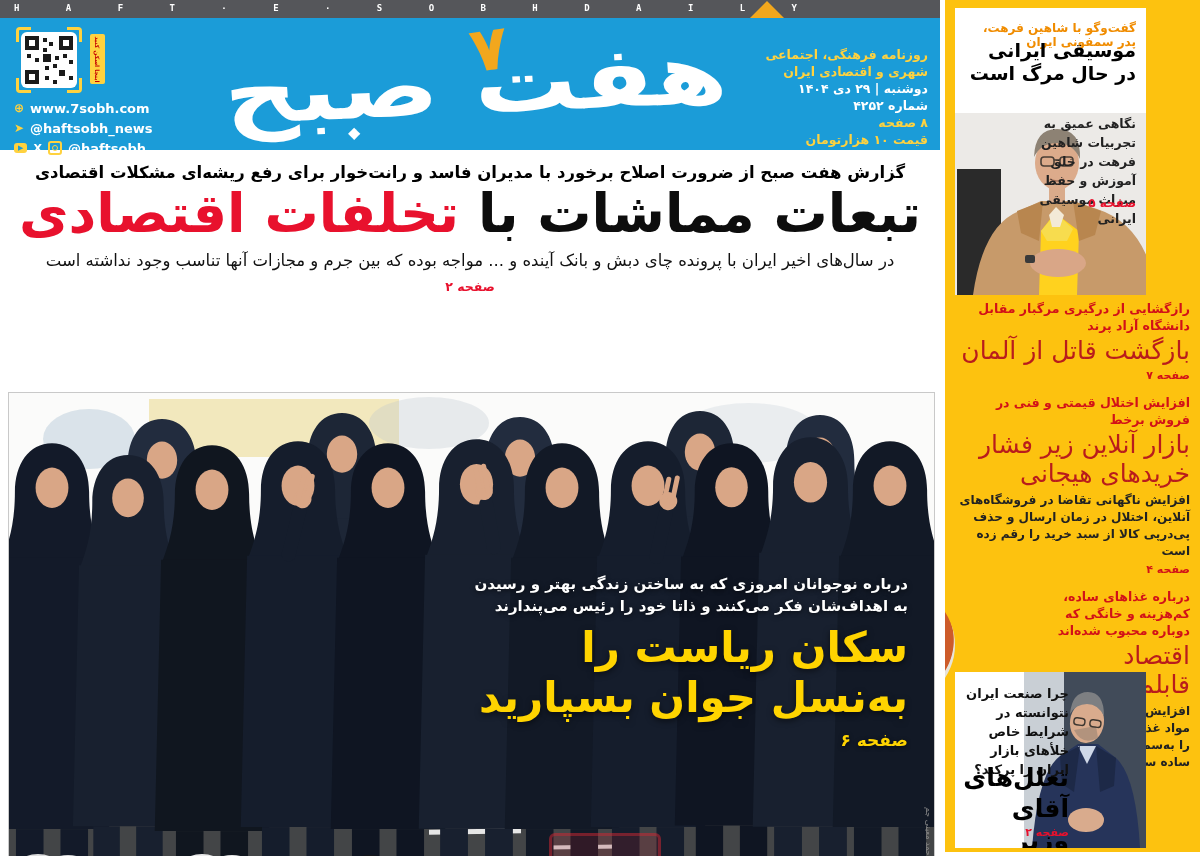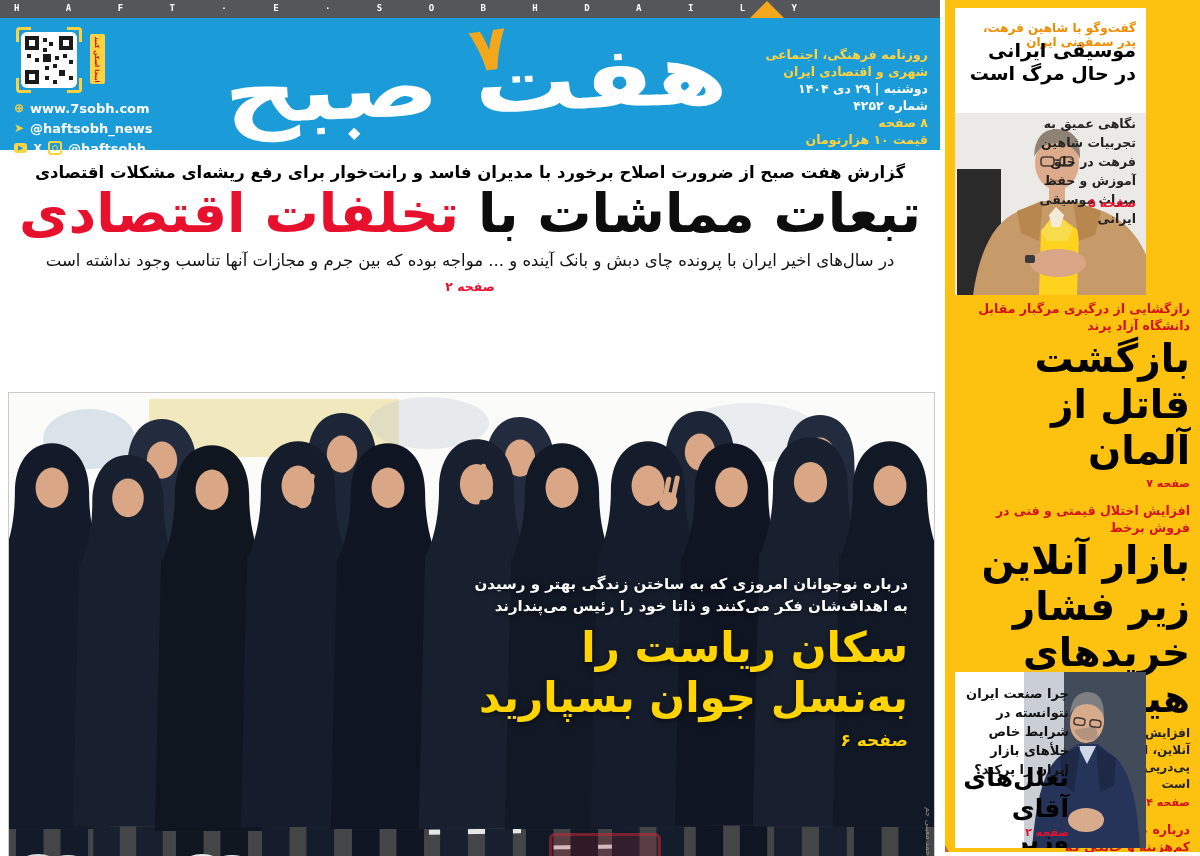--- a/index.html
+++ b/index.html
@@ -61,21 +61,21 @@
   .card1{top:8px;height:287px;}
   .card2{top:672px;height:176px;}
   .c1-kick{position:absolute;top:13px;right:10px;left:8px;color:#f08c00;font-size:12px;font-weight:bold;text-align:right;direction:rtl;z-index:2;}
   .c1-hl{position:absolute;top:31px;right:10px;left:8px;font-size:19px;font-weight:bold;line-height:1.22;text-align:right;direction:rtl;color:#000;z-index:2;}
   .c1-sub{position:absolute;top:106px;right:10px;width:128px;font-size:12.5px;font-weight:bold;line-height:19px;color:#222;text-align:right;direction:rtl;z-index:2;}
   .c1-pref{position:absolute;top:188px;right:10px;color:#e8112d;font-weight:bold;font-size:12px;direction:rtl;z-index:2;margin-left:24px;}
   .c1-photo{position:absolute;left:0;bottom:0;width:235px;height:182px;z-index:1;}
 
   .ymid{position:absolute;left:10px;right:10px;top:300px;direction:rtl;text-align:right;}
   .ya-kick{color:#d21118;font-size:12.5px;font-weight:bold;line-height:17px;margin-bottom:2px;}
-  .ya-hl{font-size:39px;font-weight:bold;color:#000000;line-height:1.18;}
+  .ya-hl{font-size:25px;font-weight:normal;color:#b91c1c;line-height:1.18;}
   .ya-pref{color:#d21118;font-size:11px;font-weight:bold;margin:3px 0 12px;}
   .ya-sub{font-size:12px;font-weight:bold;color:#222;line-height:17px;margin-top:3px;}
   .ya4{position:relative;padding-left:98px;min-height:150px;}
   .food-big{position:absolute;left:-118px;top:-2px;width:118px;height:118px;border-radius:50%;
     background:radial-gradient(circle at 50% 46%, #5e1f16 0 11%, #a4402a 12% 20%, #e0a43e 21% 52%, #cd5b2a 53% 66%, #e7e3da 67% 78%, #cfcac0 79% 100%);}
 
   .c2-kick{position:absolute;top:12px;left:8px;width:106px;text-align:right;direction:rtl;font-size:13px;font-weight:bold;line-height:19px;color:#111;z-index:2;}
   .c2-hl{position:absolute;top:90px;left:8px;width:106px;text-align:right;direction:rtl;font-size:25px;font-weight:bold;line-height:1.25;color:#000;z-index:2;}
   .c2-pref{position:absolute;top:154px;left:8px;width:106px;text-align:right;direction:rtl;color:#e8112d;font-size:11px;font-weight:bold;z-index:2;}
   .c2-photo{position:absolute;right:0;top:0;width:122px;height:176px;z-index:1;}

